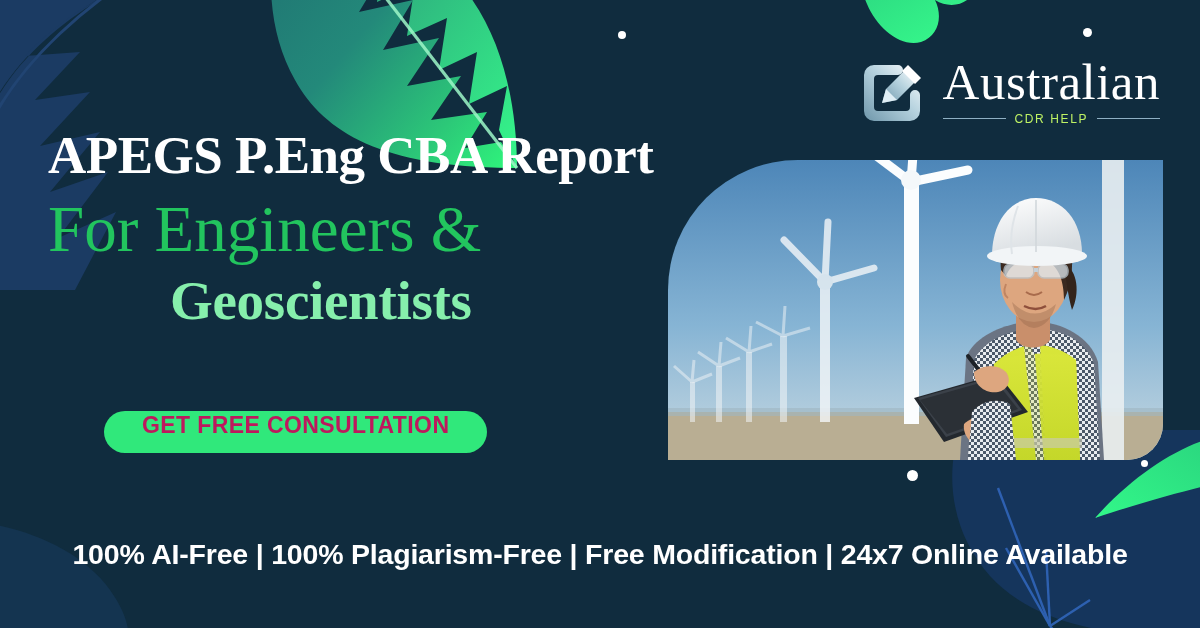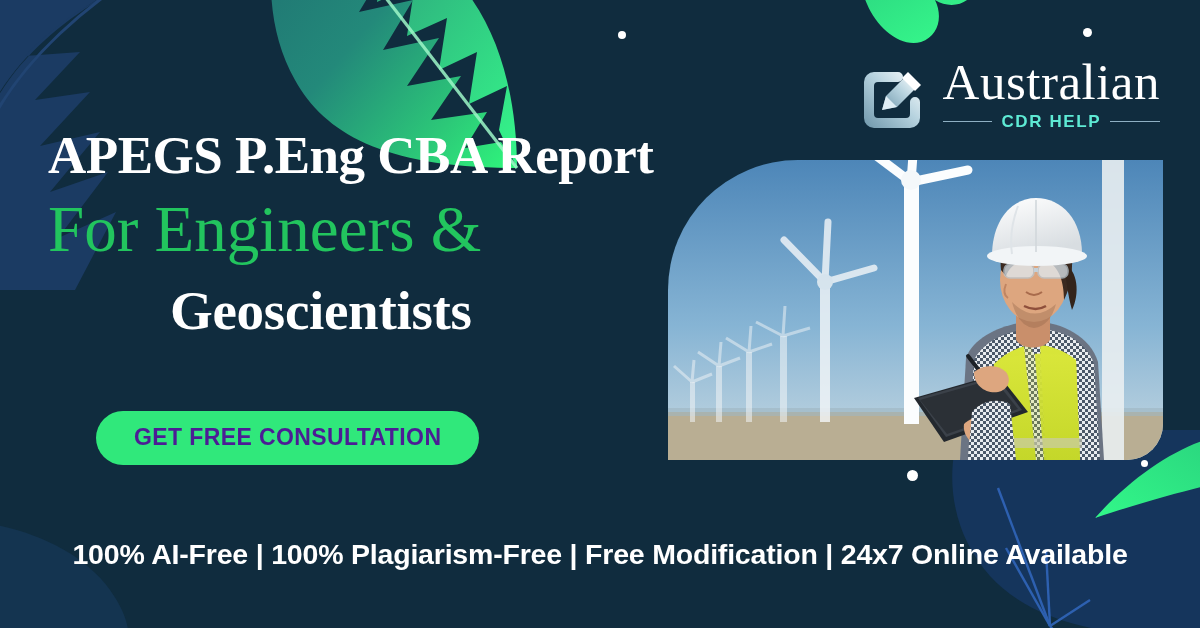--- a/index.html
+++ b/index.html
@@ -27,62 +27,62 @@
   .svg-bl-blob     { left:-40px;  top:520px;  width:200px; height:130px; }
 
   .dot {
     position:absolute; border-radius:50%;
     background:#ffffff;
   }
 
   
   .logo {
     position:absolute; right:40px; top:58px;
-    display:flex; align-items:flex-end; gap:16px;
+    display:flex; align-items:center; gap:16px;
   }
   .logo-mark { width:66px; height:66px; flex:0 0 auto; }
   .logo-text { display:flex; flex-direction:column; align-items:flex-end; }
   .logo-word {
     font-family:"Liberation Serif", serif;
     font-size:51px; line-height:0.98; color:#ffffff;
     letter-spacing:0.5px;
   }
   .logo-sub {
     display:flex; align-items:center; gap:9px;
     margin-top:4px; width:100%;
     justify-content:center;
   }
   .logo-sub .rule { height:1px; background:#8fb0c3; flex:1 1 auto; min-width:26px; }
   .logo-sub .sub-text {
-    font-size:17px; font-weight:bold; color:#5eead4;
+    font-size:12px; font-weight:normal; color:#bef264;
     letter-spacing:1.6px; white-space:nowrap;
   }
 
   
   .headline { position:absolute; left:48px; top:128px; width:660px;font-family:Liberation Serif, serif; }
   .h-line1 {
     font-size:53px; font-weight:bold; color:#ffffff;
     letter-spacing:-0.5px; line-height:1.05; white-space:nowrap;
   }
   .h-line2 {
     font-size:65px; font-weight:300; color:#22c55e;
     line-height:1.22; margin-top:6px;
   }
   .h-line3 {
-    font-size:55px; font-weight:bold; color:#ffffff;
-    line-height:1.1; margin-top:12px; padding-left:122px;
+    font-size:55px; font-weight:bold; color:#86efac;
+    line-height:1.1; margin-top:2px; padding-left:122px;
     letter-spacing:-0.3px;
   }
 
   
   .cta {
-    position:absolute; left:96px; top:411px;
-    background:#30e87b; color:#4c1d95;
+    position:absolute; left:104px; top:411px;
+    background:#30e87b; color:#be185d;
     font-size:23px; font-weight:bold; letter-spacing:0.4px;
-    padding:13px 38px 14px; border:none; border-radius:40px;
+    padding:1px 38px 14px; border:none; border-radius:40px;
     cursor:pointer; white-space:nowrap;
     font-family:"Liberation Sans", sans-serif;
   }
 
   
   .photo {
     position:absolute; left:668px; top:160px;
     width:495px; height:300px;
     border-top-left-radius:130px;
     border-bottom-right-radius:36px;

